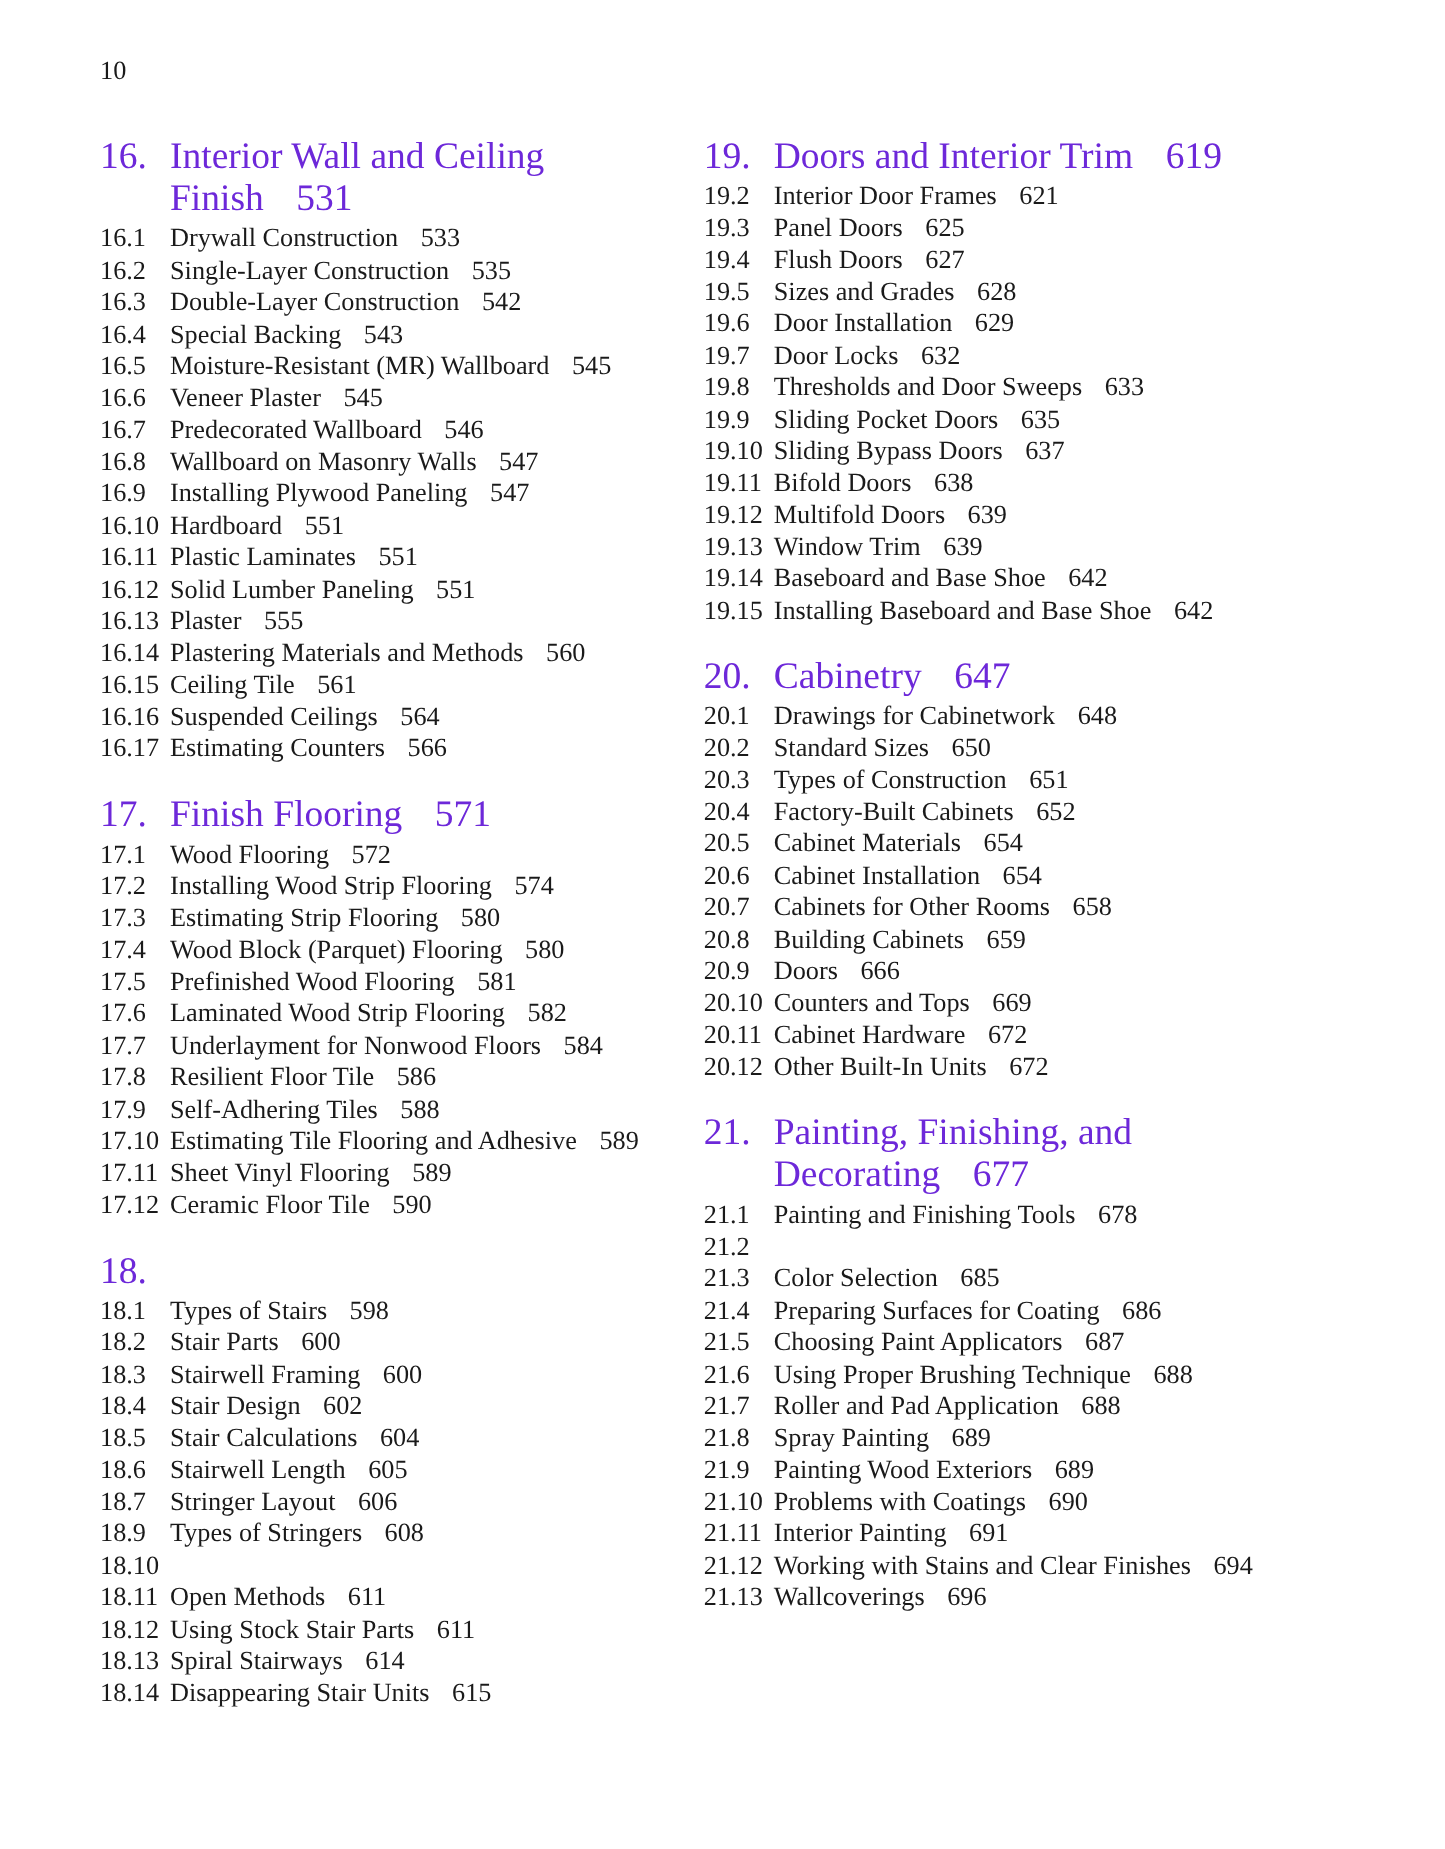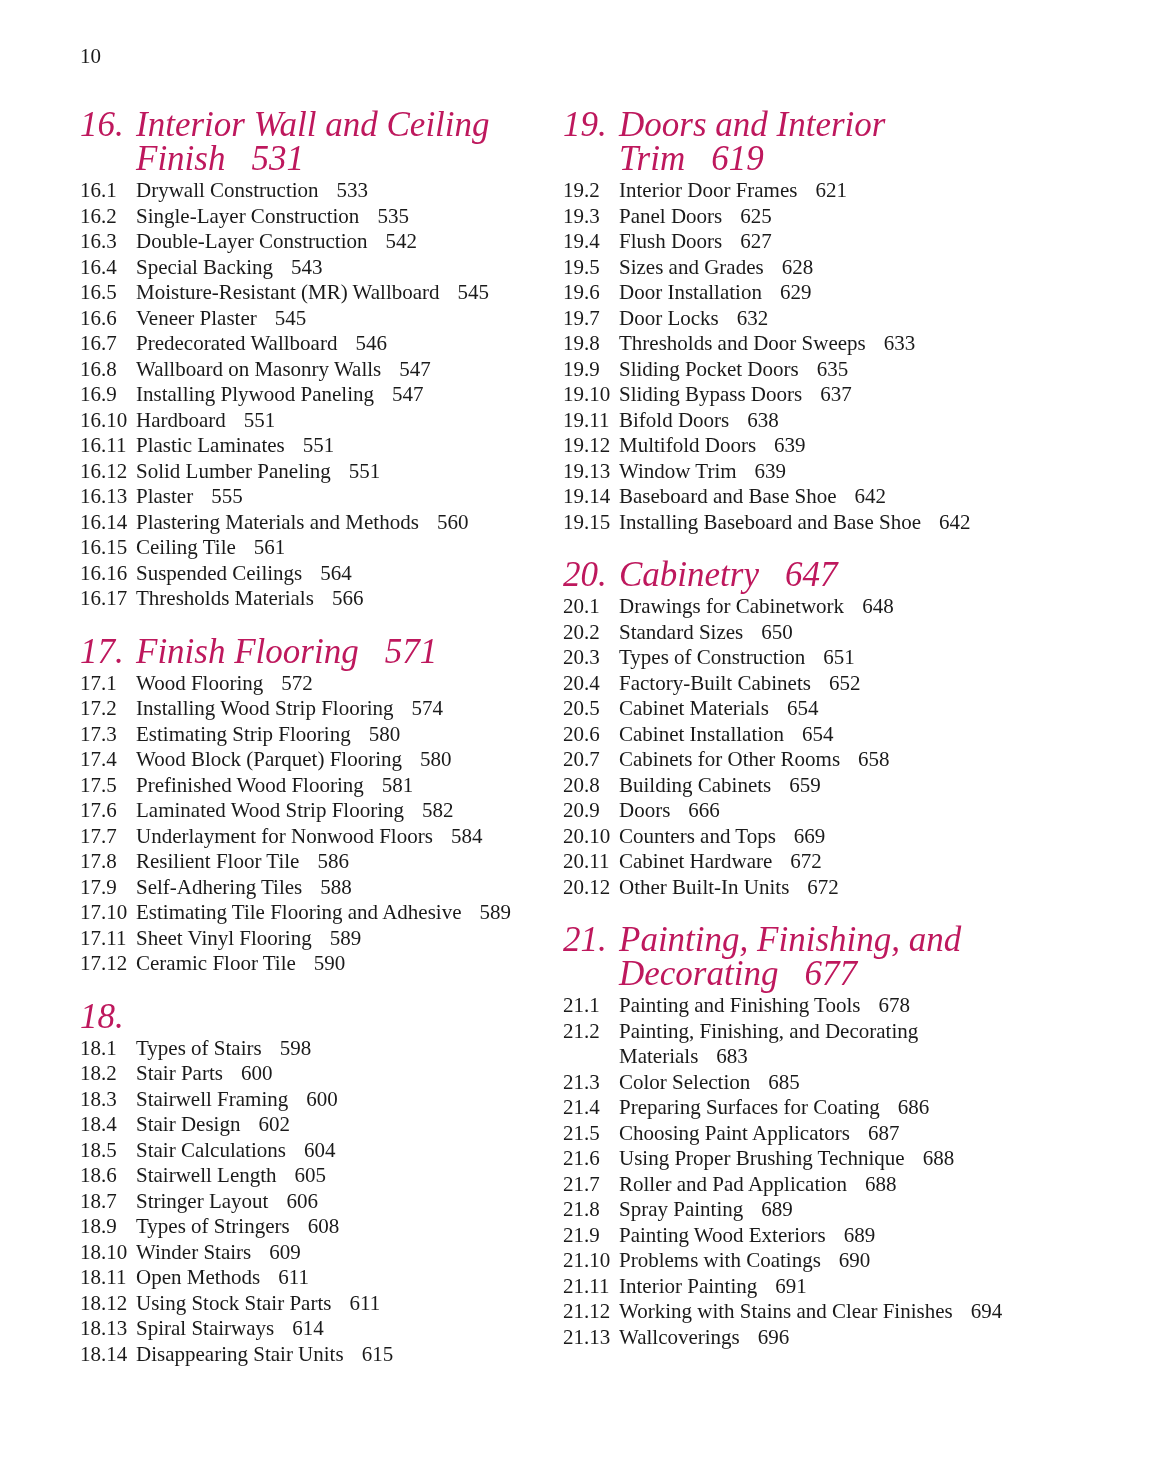--- a/index.html
+++ b/index.html
@@ -3,21 +3,21 @@
 <meta charset="utf-8">
 <style>
   html, body { margin: 0; padding: 0; background: #ffffff; }
   body { width: 1156px; height: 1479px; position: relative; overflow: hidden;
          font-family: "Liberation Serif", "DejaVu Serif", serif; color: #1a1a1a; }
   .page-number { position: absolute; left: 80px; top: 44px; font-weight: normal; font-size: 21px; }
   .col { position: absolute; top: 108px; width: 470px; }
   .col-left { left: 80px; }
   .col-right { left: 563px; }
   .chapter { margin-bottom: 23px; }
-  .chapter-head { display: flex; color: #be185d; font-size: 35px; line-height: 34px; margin-bottom: 2px; font-style: italic; }
+  .chapter-head { display: flex; color: #6d28d9; font-size: 30px; line-height: 34px; margin-bottom: 2px; }
   .chapter-num { width: 56px; flex: none; }
   .chapter-title { flex: 1; }
   .pg { margin-left: 26px; }
   .section { display: flex; font-size: 21px; line-height: 25.5px; }
   .sec-num { width: 56px; flex: none; }
   .sec-title { flex: 1; }
   .sec-title .pg { margin-left: 18px; }
 </style>
 </head>
 <body>
@@ -89,21 +89,21 @@
       <div class="section">
         <span class="sec-num">16.15</span>
         <span class="sec-title"><span>Ceiling Tile</span><span class="pg">561</span></span>
       </div>
       <div class="section">
         <span class="sec-num">16.16</span>
         <span class="sec-title"><span>Suspended Ceilings</span><span class="pg">564</span></span>
       </div>
       <div class="section">
         <span class="sec-num">16.17</span>
-        <span class="sec-title"><span>Thresholds Materials</span><span class="pg">566</span></span>
+        <span class="sec-title"><span>Estimating Counters</span><span class="pg">566</span></span>
       </div>
     </div>
     <div class="chapter">
       <div class="chapter-head">
         <span class="chapter-num">17.</span>
         <span class="chapter-title"><span>Finish Flooring</span><span class="pg">571</span></span>
       </div>
       <div class="section">
         <span class="sec-num">17.1</span>
         <span class="sec-title"><span>Wood Flooring</span><span class="pg">572</span></span>
@@ -184,21 +184,20 @@
       <div class="section">
         <span class="sec-num">18.7</span>
         <span class="sec-title"><span>Stringer Layout</span><span class="pg">606</span></span>
       </div>
       <div class="section">
         <span class="sec-num">18.9</span>
         <span class="sec-title"><span>Types of Stringers</span><span class="pg">608</span></span>
       </div>
       <div class="section">
         <span class="sec-num">18.10</span>
-        <span class="sec-title"><span>Winder Stairs</span><span class="pg">609</span></span>
       </div>
       <div class="section">
         <span class="sec-num">18.11</span>
         <span class="sec-title"><span>Open Methods</span><span class="pg">611</span></span>
       </div>
       <div class="section">
         <span class="sec-num">18.12</span>
         <span class="sec-title"><span>Using Stock Stair Parts</span><span class="pg">611</span></span>
       </div>
       <div class="section">
@@ -332,21 +331,20 @@
       <div class="chapter-head">
         <span class="chapter-num">21.</span>
         <span class="chapter-title"><span>Painting, Finishing, and Decorating</span><span class="pg">677</span></span>
       </div>
       <div class="section">
         <span class="sec-num">21.1</span>
         <span class="sec-title"><span>Painting and Finishing Tools</span><span class="pg">678</span></span>
       </div>
       <div class="section">
         <span class="sec-num">21.2</span>
-        <span class="sec-title"><span>Painting, Finishing, and Decorating Materials</span><span class="pg">683</span></span>
       </div>
       <div class="section">
         <span class="sec-num">21.3</span>
         <span class="sec-title"><span>Color Selection</span><span class="pg">685</span></span>
       </div>
       <div class="section">
         <span class="sec-num">21.4</span>
         <span class="sec-title"><span>Preparing Surfaces for Coating</span><span class="pg">686</span></span>
       </div>
       <div class="section">

